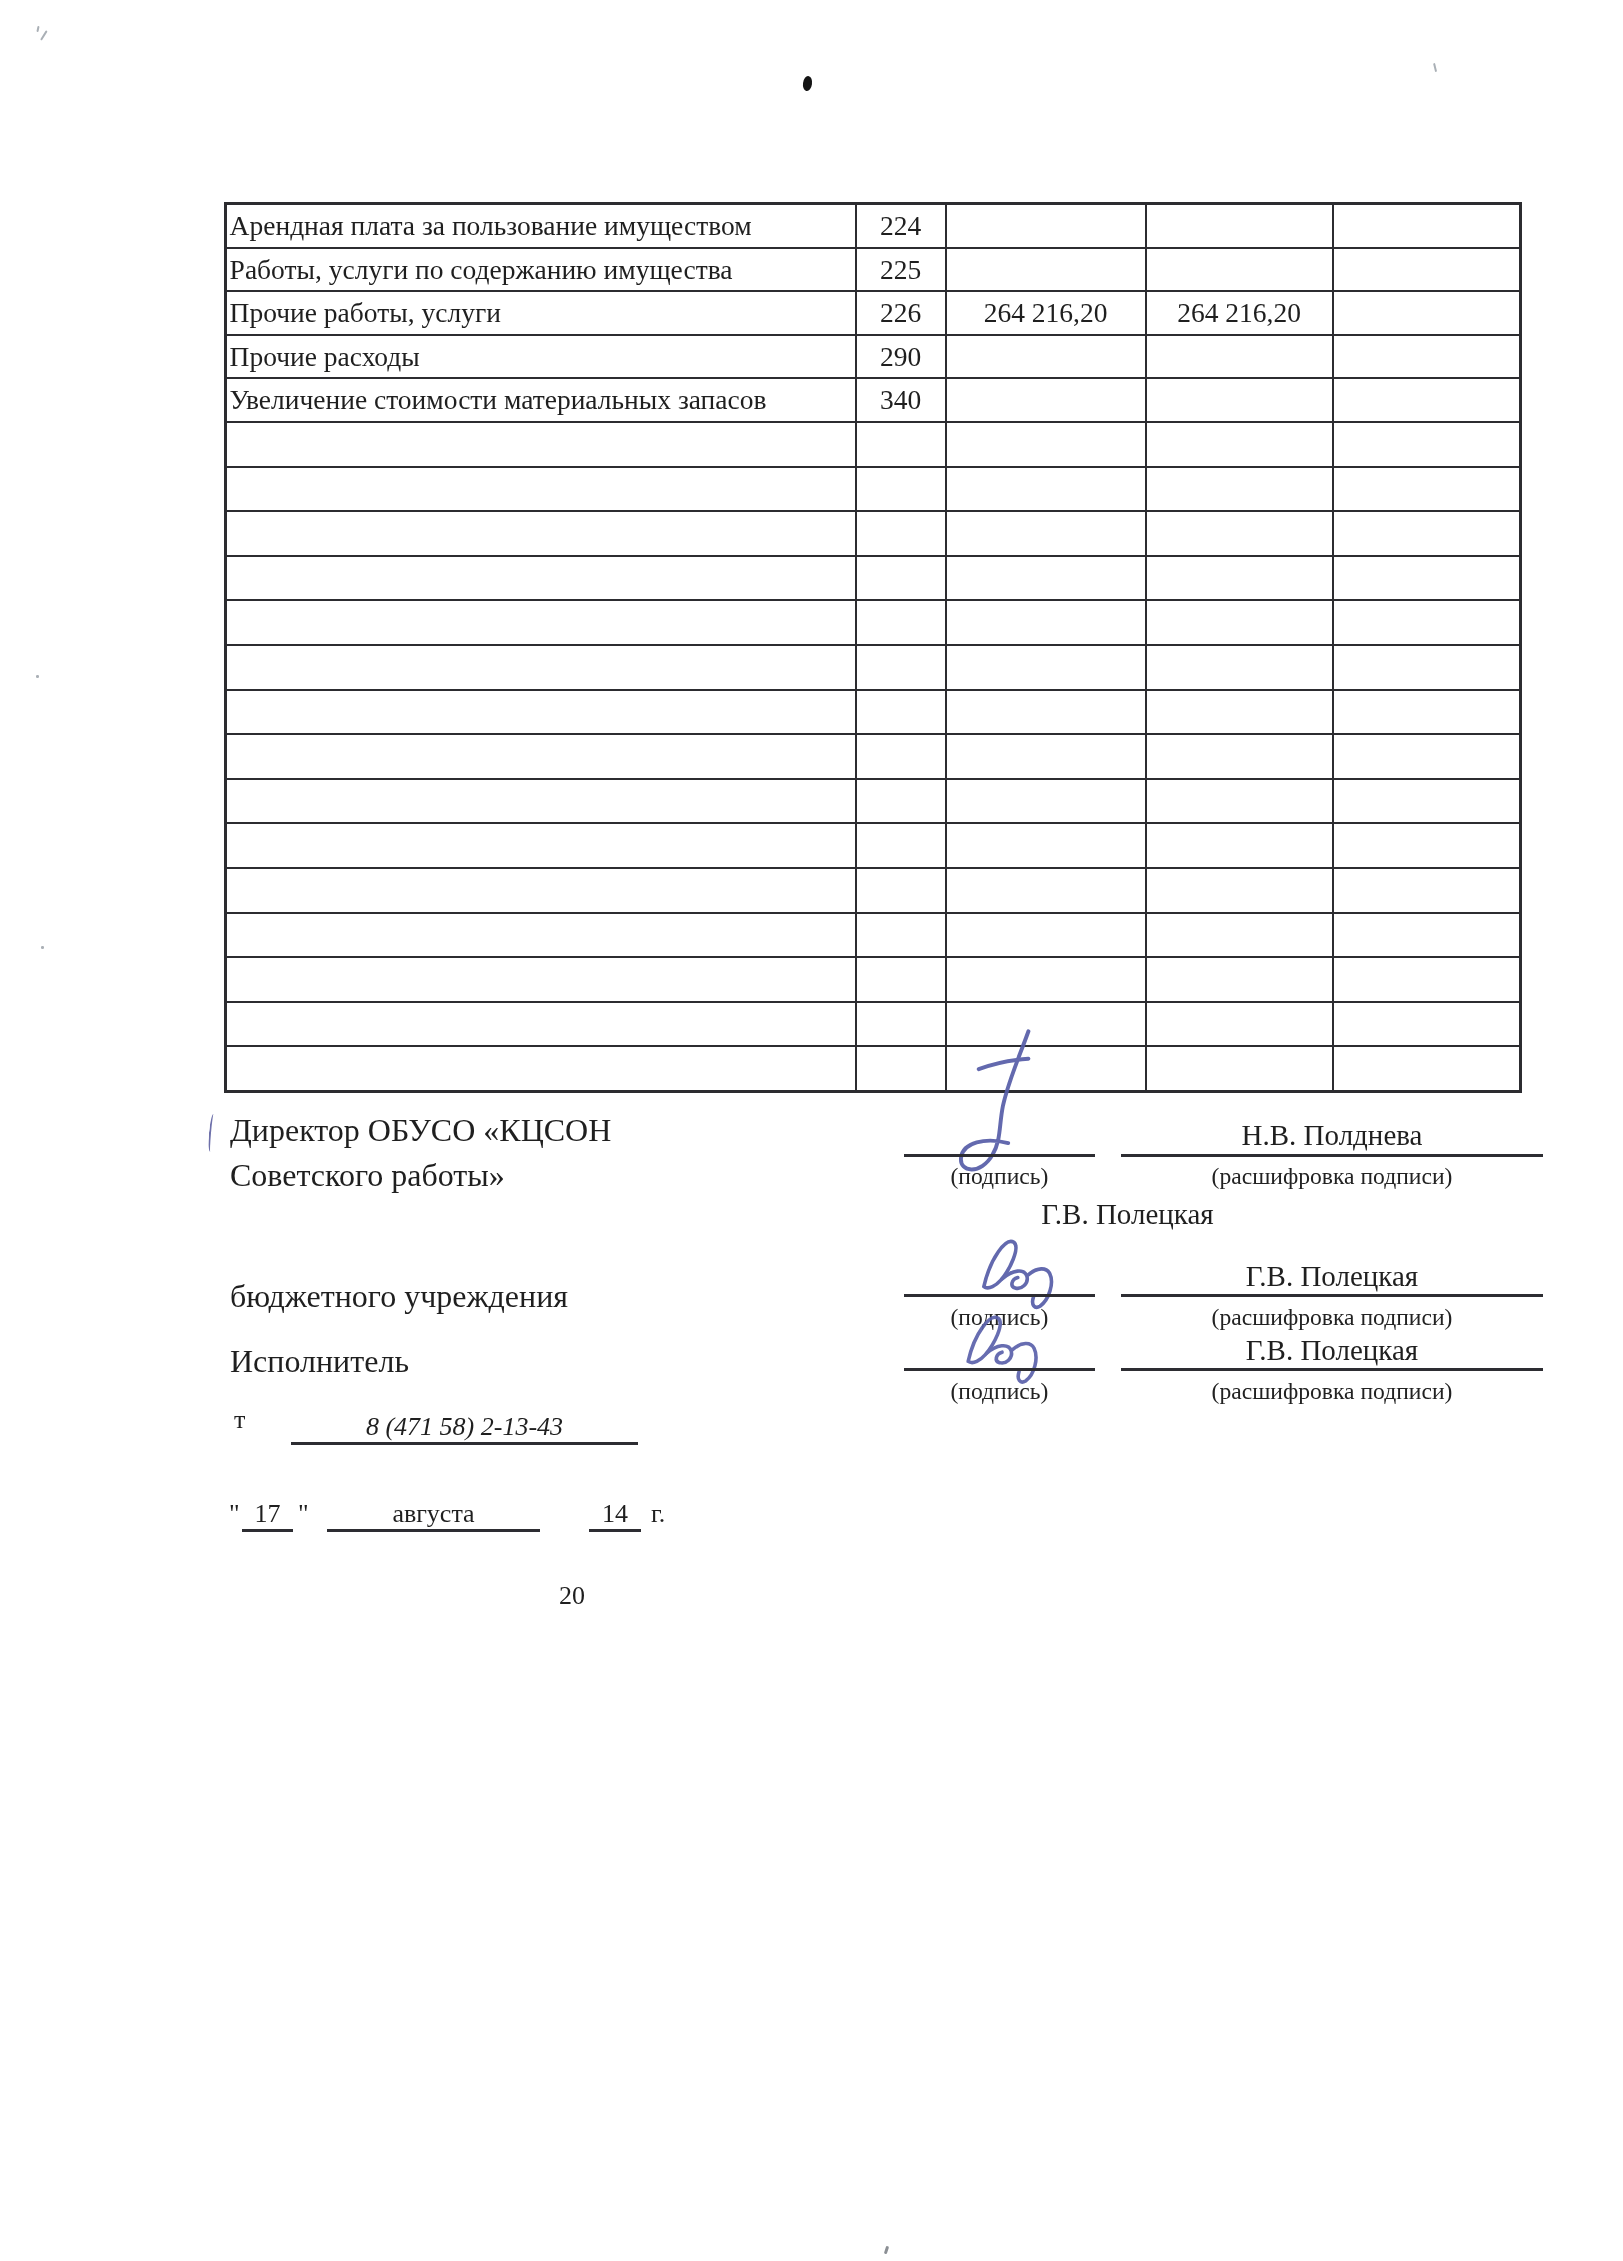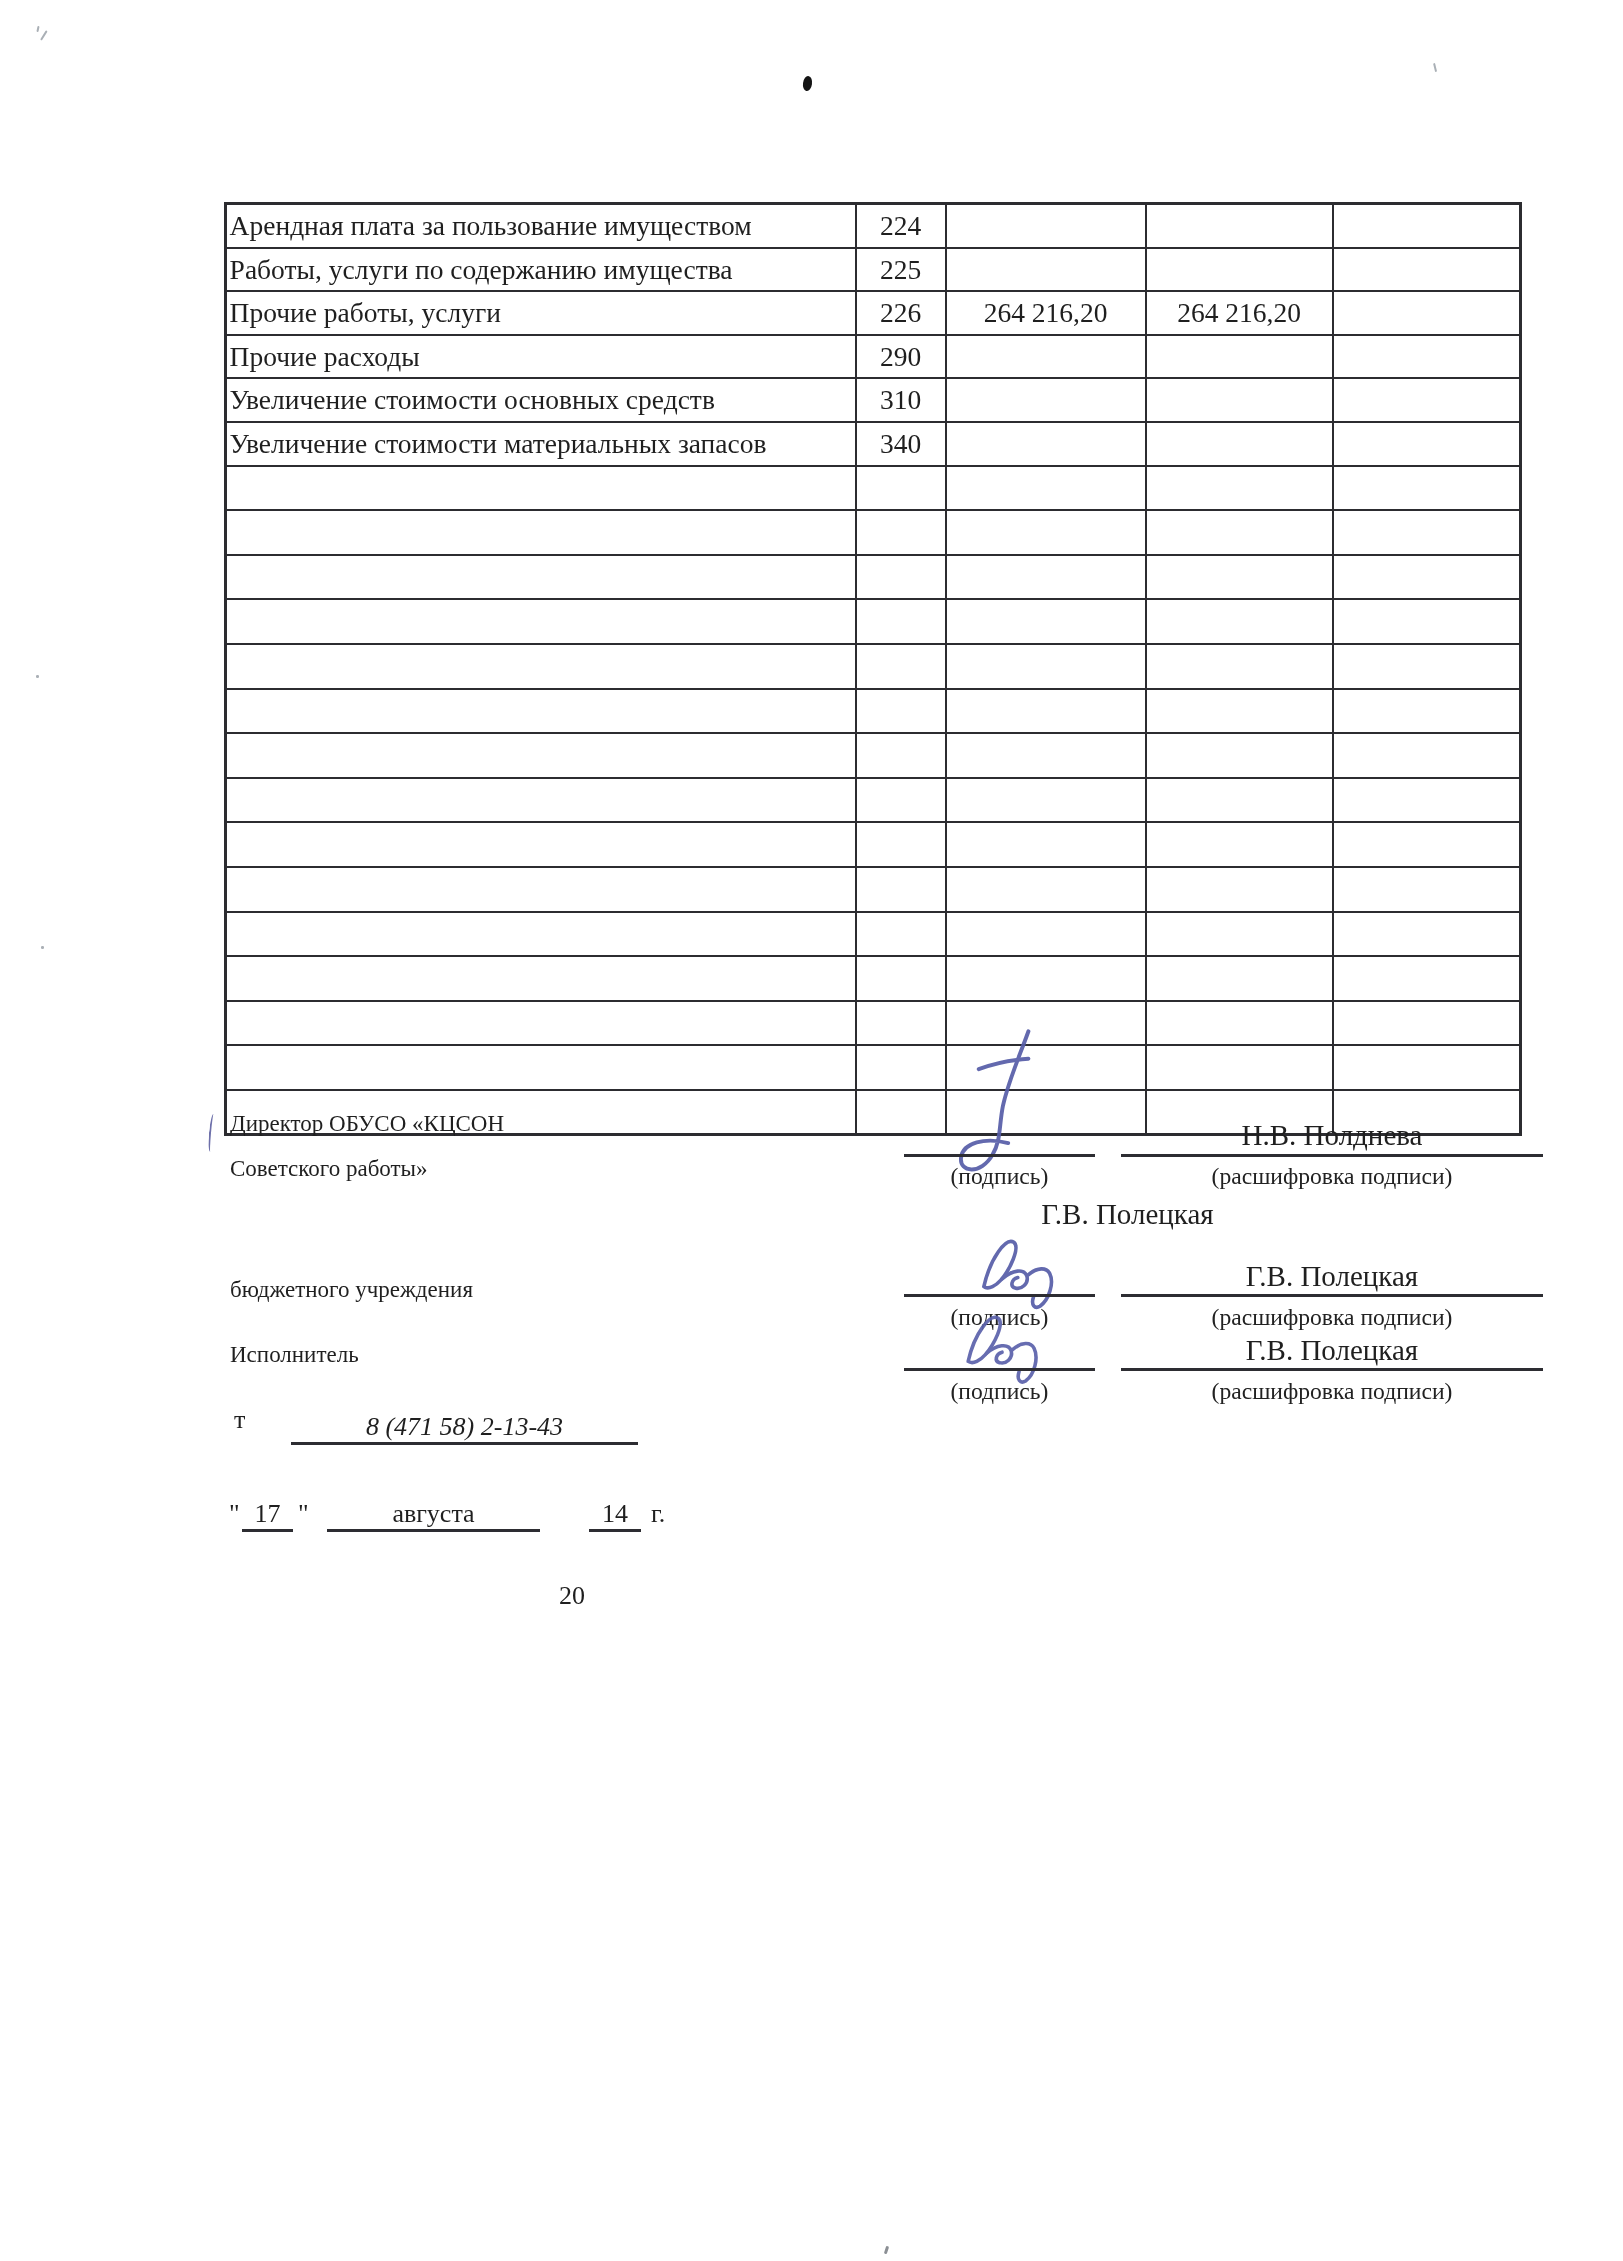--- a/index.html
+++ b/index.html
@@ -27,21 +27,21 @@
     vertical-align:bottom;
     padding:0 2.6px 4.6px 2.6px;
     white-space:nowrap;
     overflow:hidden;
   }
   td.cell-name{text-align:left;padding-left:10.5px;}
   td.cell-code,td.cell-amount{text-align:center;}
   tr.empty td{height:38px;}
   
   .abs{position:absolute;white-space:nowrap;}
-  .t44{font-size:23px;line-height:1.25;}
+  .t44{font-size:32px;line-height:1.25;}
   
   .sigline{
     position:absolute;height:0;
     border-bottom:3.3px solid #2d2d32;
   }
   .fillbox{
     position:absolute;text-align:center;
     font-size:29px;line-height:31px;
   }
   .labelbox{
@@ -108,27 +108,20 @@
       <tr style="height:42px;">
         <td class="cell-name">Прочие работы, услуги</td>
         <td class="cell-code">226</td>
         <td class="cell-amount">264 216,20</td>
         <td class="cell-amount">264 216,20</td>
         <td class="cell-amount"></td>
       </tr>
       <tr>
         <td class="cell-name">Прочие расходы</td>
         <td class="cell-code">290</td>
-        <td class="cell-amount"></td>
-        <td class="cell-amount"></td>
-        <td class="cell-amount"></td>
-      </tr>
-      <tr>
-        <td class="cell-name">Увеличение стоимости основных средств</td>
-        <td class="cell-code">310</td>
         <td class="cell-amount"></td>
         <td class="cell-amount"></td>
         <td class="cell-amount"></td>
       </tr>
       <tr>
         <td class="cell-name">Увеличение стоимости материальных запасов</td>
         <td class="cell-code">340</td>
         <td class="cell-amount"></td>
         <td class="cell-amount"></td>
         <td class="cell-amount"></td>

